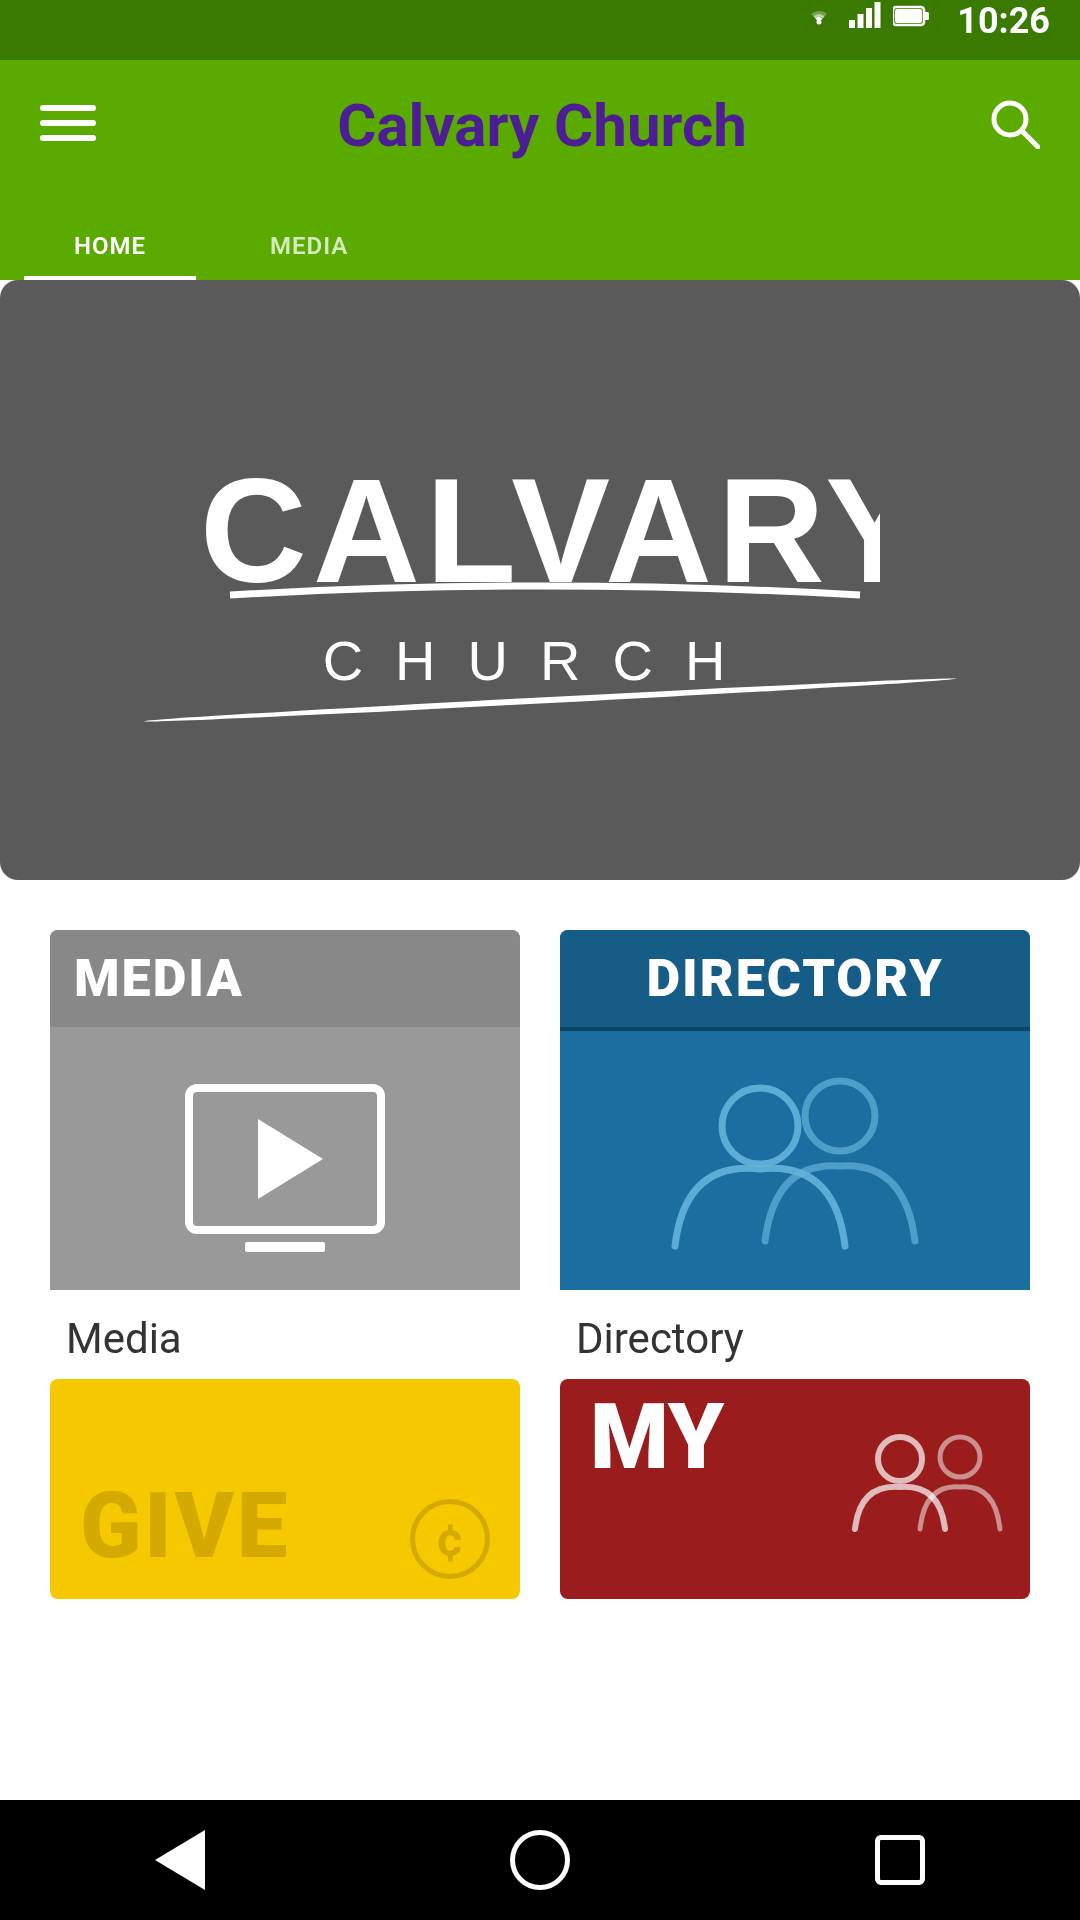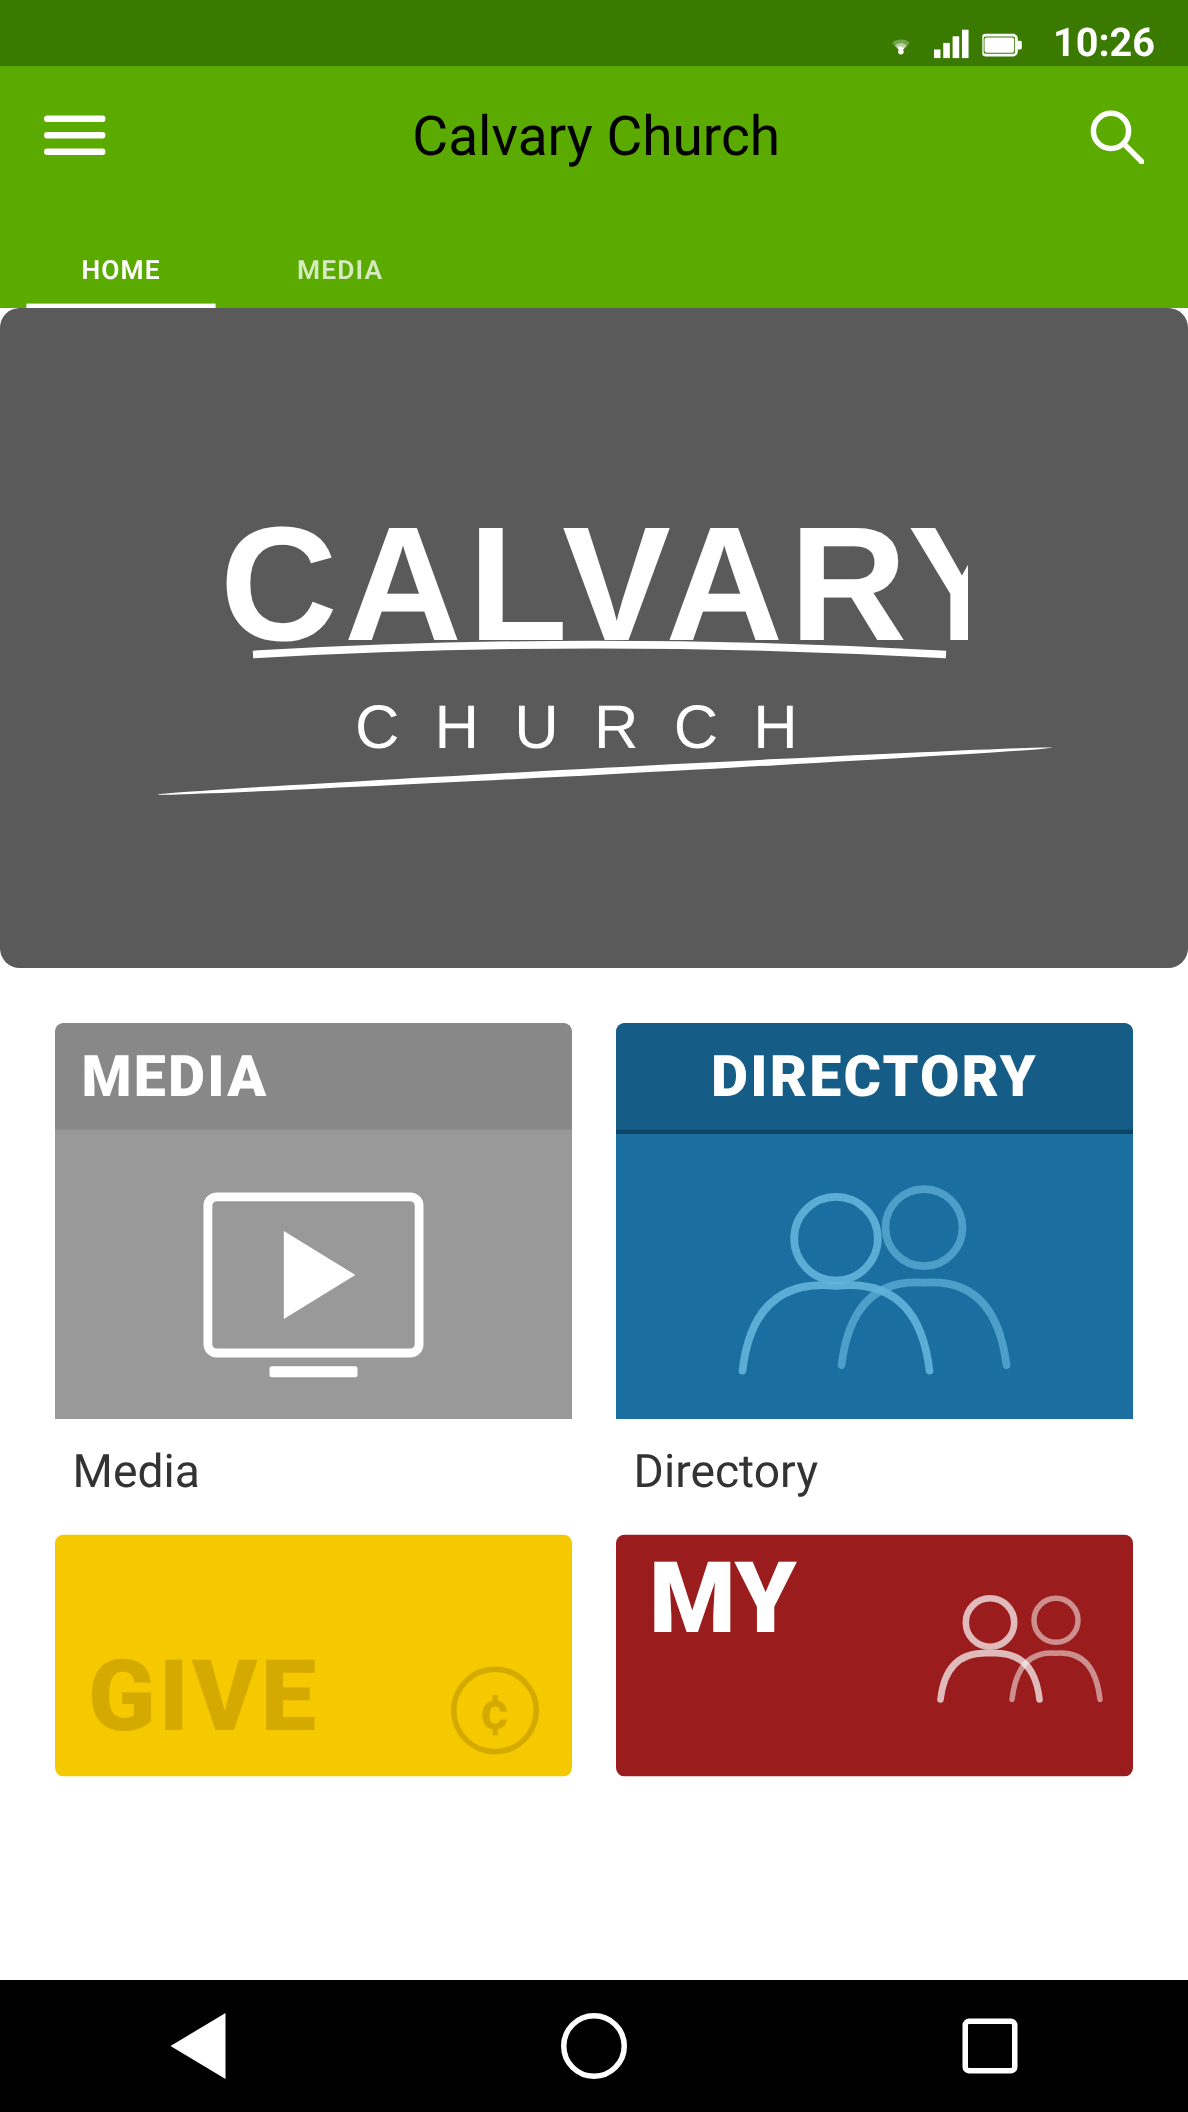--- a/index.html
+++ b/index.html
@@ -10,21 +10,21 @@
       font-family: 'Roboto', Arial, sans-serif;
       background: #fff;
       overflow-x: hidden;
     }
 
     
     .status-bar {
       background: #3a7a00;
       height: 60px;
       display: flex;
-      align-items: flex-end;
+      align-items: flex-start;
       justify-content: flex-end;
       padding: 0 30px;
       gap: 28px;
     }
     .status-bar .time {
       color: white;
       font-size: 36px;
       font-weight: bold;
     }
     .status-icons {
@@ -40,23 +40,23 @@
     
     .header {
       background: #5aaa00;
       height: 130px;
       display: flex;
       align-items: center;
       padding: 0 40px;
       justify-content: space-between;
     }
     .header-title {
-      color: #000000;
-      font-size: 50px;
-      font-weight: 400;
+      color: #4c1d95;
+      font-size: 60px;
+      font-weight: 700;
     }
 
     
     .tabs {
       background: #5aaa00;
       height: 90px;
       display: flex;
       align-items: flex-end;
       overflow: hidden;
     }
@@ -269,21 +269,21 @@
       border-radius: 6px;
     }
 
     
     .grid-bottom {
       background: #fff;
       padding: 0 50px 160px 50px;
       display: grid;
       grid-template-columns: 1fr 1fr;
       gap: 40px;
-      margin-top: 16px;
+      margin-top: 0;
     }
     .card-partial {
       border-radius: 8px;
       overflow: hidden;
       cursor: pointer;
       height: 220px;
     }
     .card-give-partial {
       background: #f5c800;
       height: 100%;

